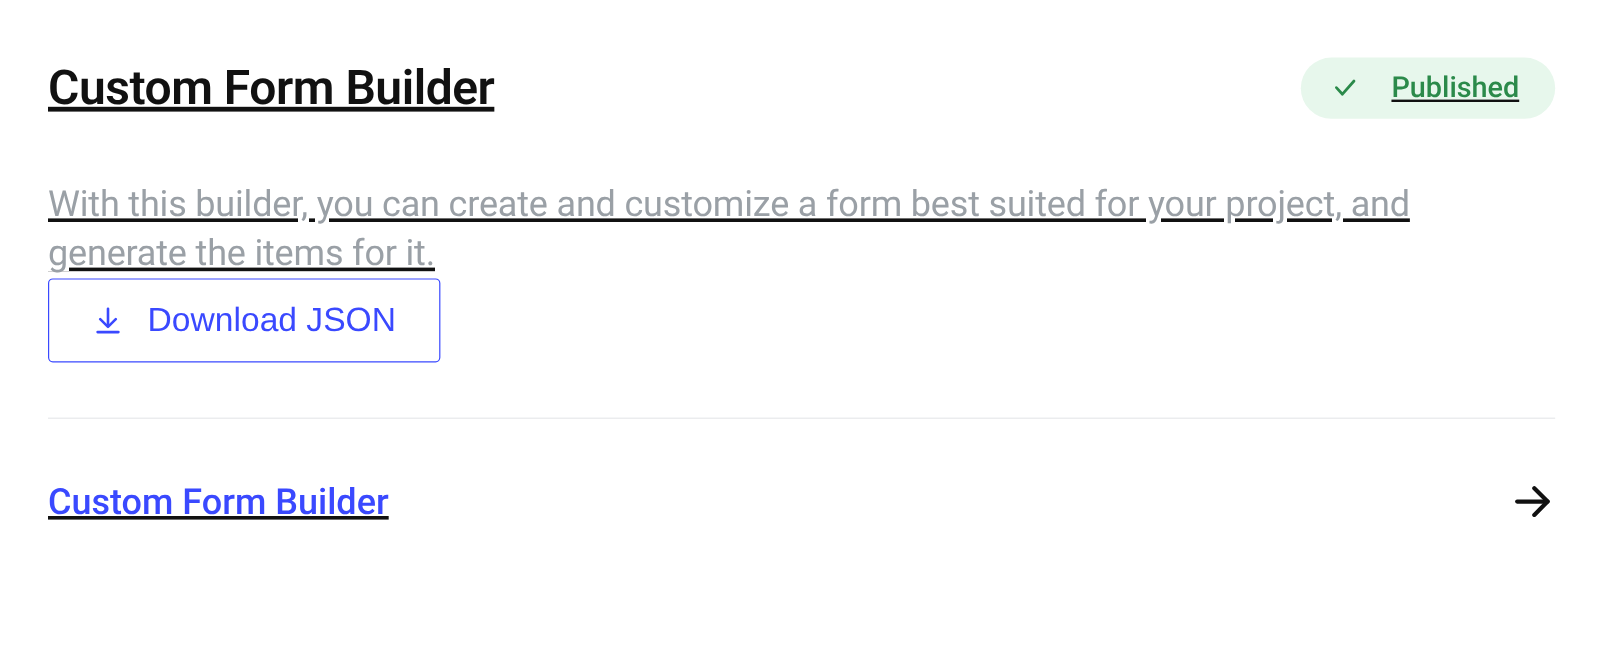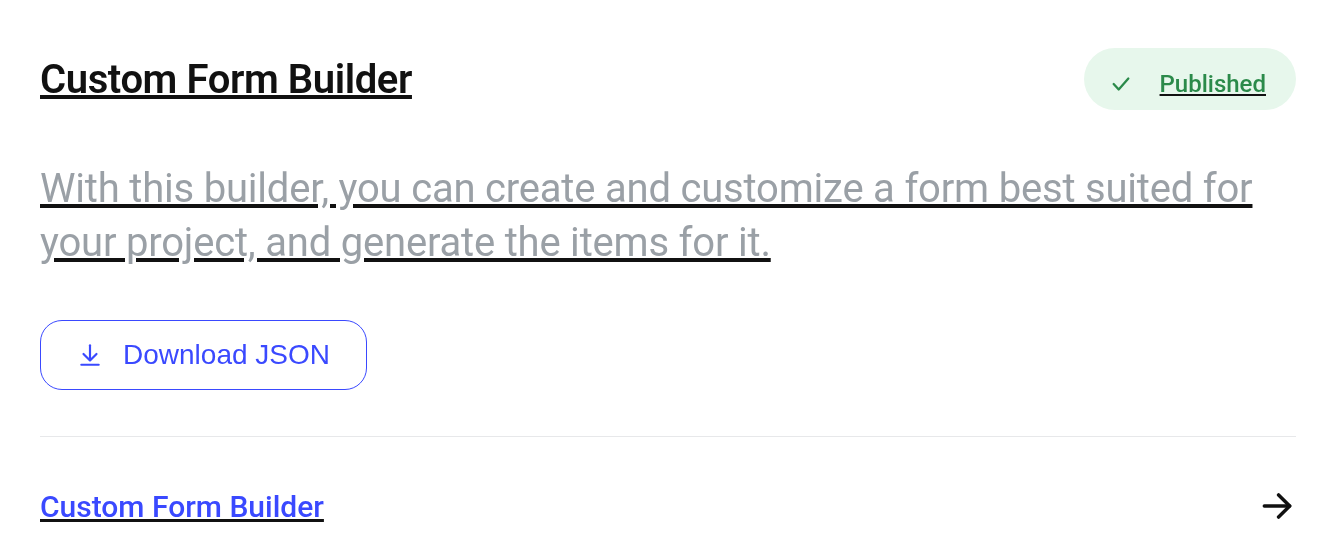--- a/index.html
+++ b/index.html
@@ -18,44 +18,43 @@
       letter-spacing: -0.01em;
     }
     .status-badge {
       display: inline-flex;
       align-items: center;
       gap: 28px;
       background: #e7f7ec;
       color: #2b8a4a;
       font-size: 24px;
       font-weight: 500;
-      padding: 24px 30px 14px 26px;
+      padding: 13px 30px 14px 26px;
       border-radius: 999px;
       line-height: 1;
     }
     .status-badge svg { display:block; }
     .description {
       color: #9aa0a6;
-      font-size: 40px;
+      font-size: 30px;
       line-height: 1.35;
       font-weight: 400;
-      margin-bottom: 50px;
       letter-spacing: -0.005em;
     }
     .download-btn {
       display: inline-flex;
       align-items: center;
       gap: 20px;
       border: 1.5px solid #3a49ff;
       color: #3a49ff;
       background: transparent;
       font-size: 28px;
       font-weight: 500;
       padding: 20px 36px;
-      border-radius: 22px;
+      border-radius: 4px;
       cursor: pointer;
       line-height: 1;
     }
     .download-btn svg { display:block; }
     .divider {
       border: none;
       border-top: 1px solid #e7e8ea;
       margin: 46px 0 0 0;
     }
     .link-row {

